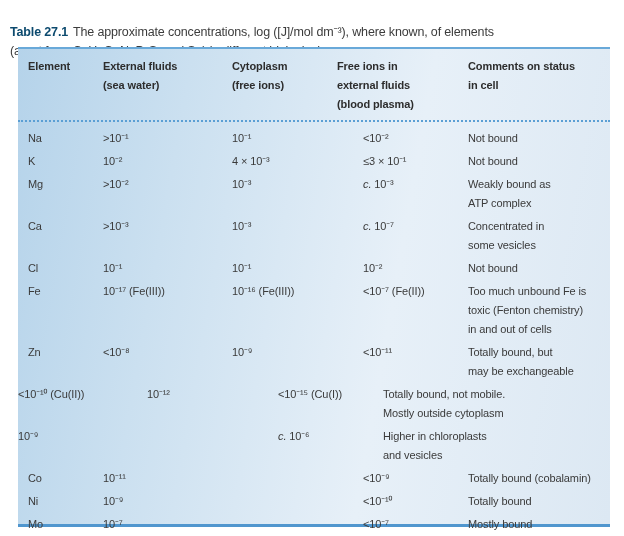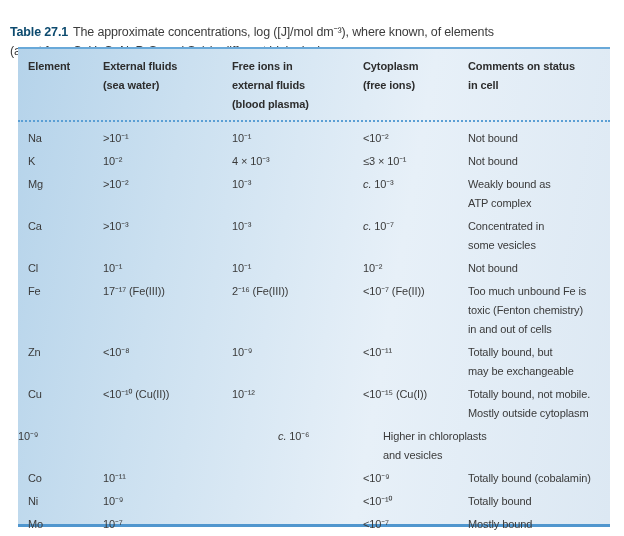--- a/index.html
+++ b/index.html
@@ -44,25 +44,25 @@
   <div class="caption">
     <span class="tlabel">Table 27.1</span><span>The approximate concentrations, log ([J]/mol dm⁻³), where known, of elements
 (apart from C, H, O, N, P, S, and Se) in different biological zones</span>
   </div>
 
   <div class="tbl">
     <div class="hdr">
       <div class="c c1">Element</div>
       <div class="c c2">External fluids
 (sea water)</div>
+      <div class="c c4">Cytoplasm
+(free ions)</div>
       <div class="c c3">Free ions in
 external fluids
 (blood plasma)</div>
-      <div class="c c4">Cytoplasm
-(free ions)</div>
       <div class="c c5">Comments on status
 in cell</div>
     </div>
     <div class="tbody" id="tbody">
         <div class="trow">
           <div class="c c1">Na</div>
           <div class="c c2">&gt;10⁻¹</div>
           <div class="c c3">10⁻¹</div>
           <div class="c c4">&lt;10⁻²</div>
           <div class="c c5">Not bound</div>
@@ -92,37 +92,36 @@
         </div>
         <div class="trow">
           <div class="c c1">Cl</div>
           <div class="c c2">10⁻¹</div>
           <div class="c c3">10⁻¹</div>
           <div class="c c4">10⁻²</div>
           <div class="c c5">Not bound</div>
         </div>
         <div class="trow">
           <div class="c c1">Fe</div>
-          <div class="c c2">17⁻¹⁷ (Fe(III))</div>
-          <div class="c c3">2⁻¹⁶ (Fe(III))</div>
+          <div class="c c2">10⁻¹⁷ (Fe(III))</div>
+          <div class="c c3">10⁻¹⁶ (Fe(III))</div>
           <div class="c c4">&lt;10⁻⁷ (Fe(II))</div>
           <div class="c c5">Too much unbound Fe is
 toxic (Fenton chemistry)
 in and out of cells</div>
         </div>
         <div class="trow">
           <div class="c c1">Zn</div>
           <div class="c c2">&lt;10⁻⁸</div>
           <div class="c c3">10⁻⁹</div>
           <div class="c c4">&lt;10⁻¹¹</div>
           <div class="c c5">Totally bound, but
 may be exchangeable</div>
         </div>
         <div class="trow">
-          <div class="c c1">Cu</div>
           <div class="c c2">&lt;10⁻¹⁰ (Cu(II))</div>
           <div class="c c3">10⁻¹²</div>
           <div class="c c4">&lt;10⁻¹⁵ (Cu(I))</div>
           <div class="c c5">Totally bound, not mobile.
 Mostly outside cytoplasm</div>
         </div>
         <div class="trow">
           <div class="c c2">10⁻⁹</div>
           <div class="c c3"></div>
           <div class="c c4"><i>c.</i> 10⁻⁶</div>

